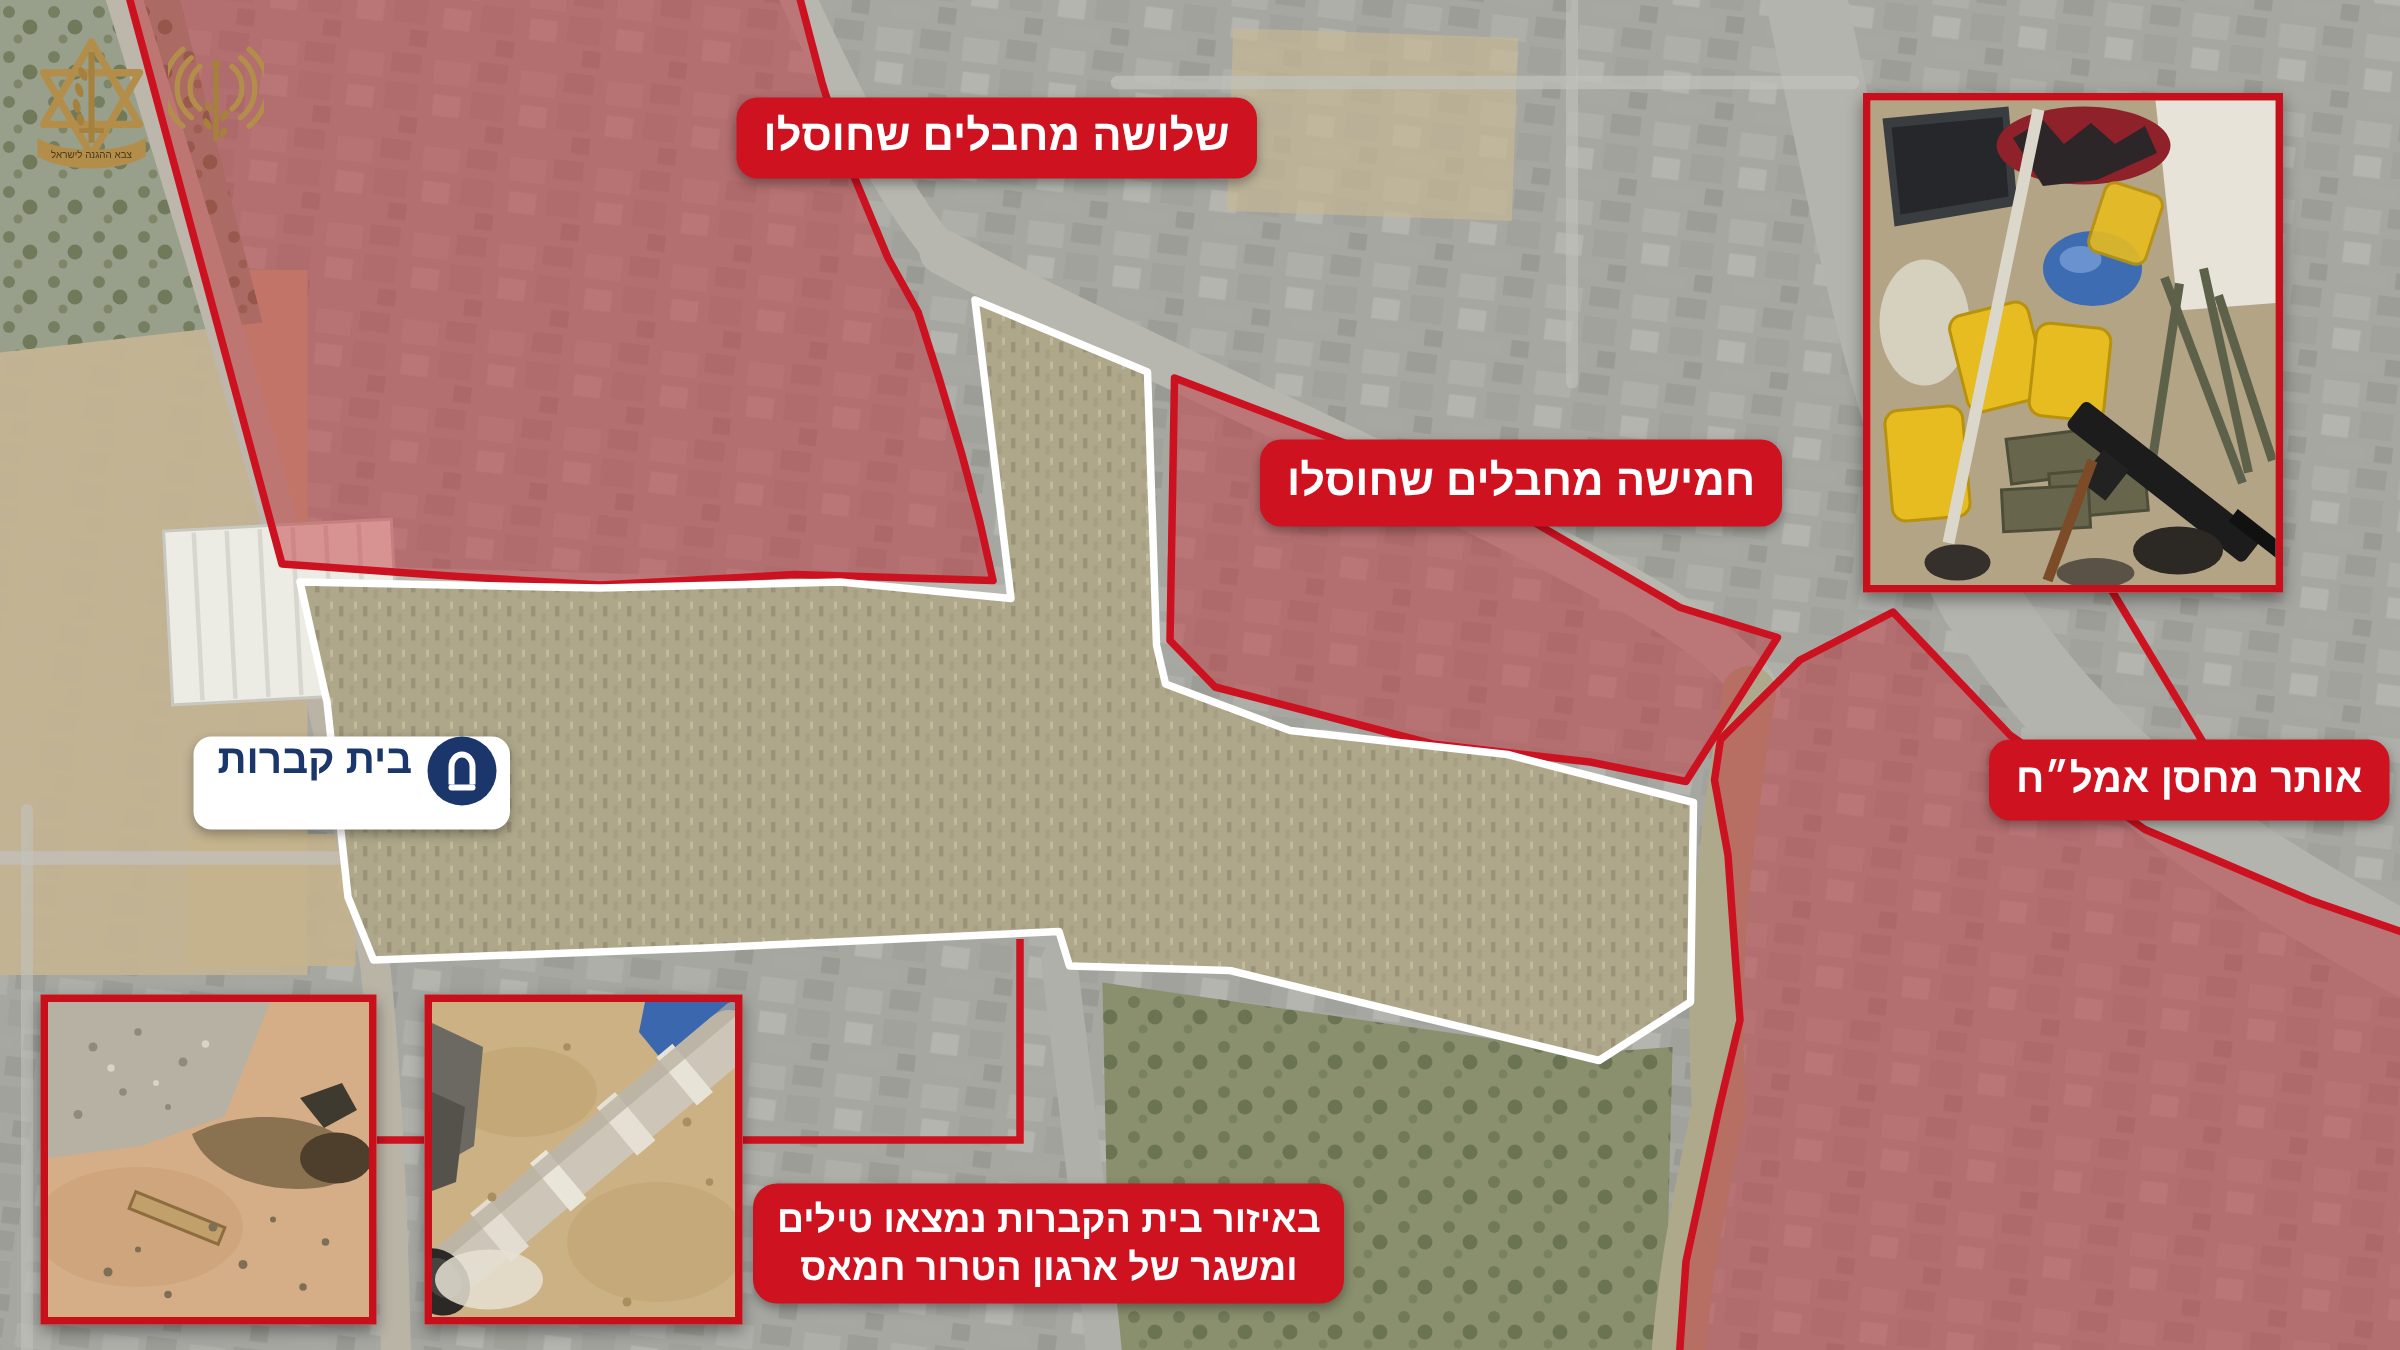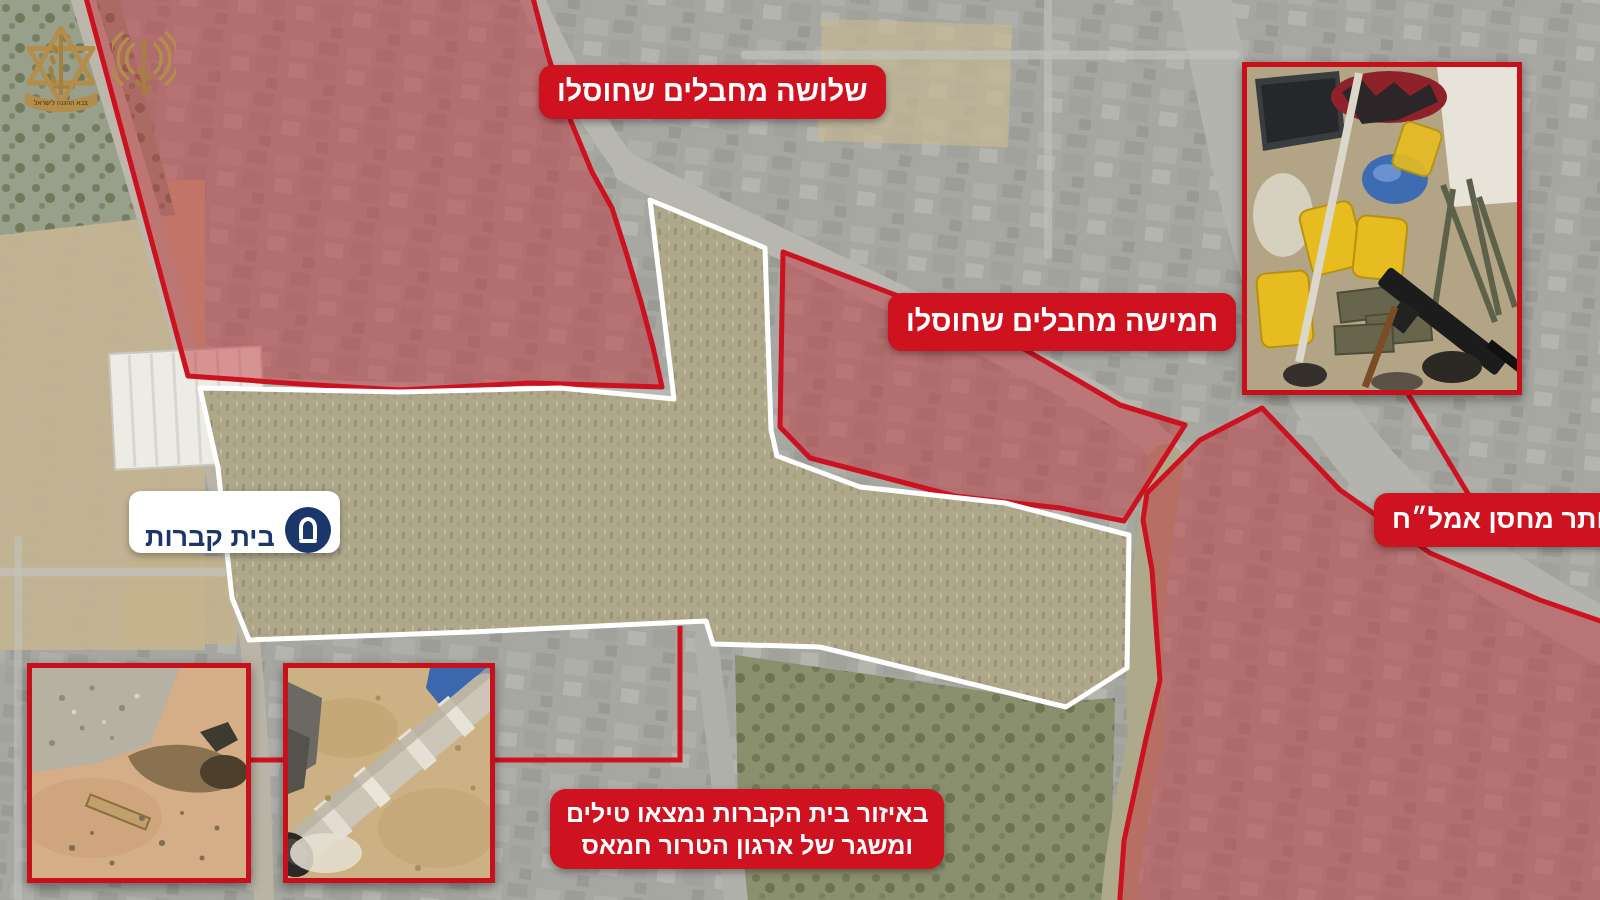--- a/index.html
+++ b/index.html
@@ -8,31 +8,31 @@
     background:#a7a7a2;font-family:"Liberation Sans",sans-serif;
   }
   .stage svg{display:block}
   .map-svg{position:absolute;left:0;top:0;}
   
   .lbl{
     position:absolute;display:flex;align-items:center;justify-content:center;
     background:#cf1220;color:#fff;font-weight:bold;text-align:center;
     border-radius:14px;padding:0 18px;white-space:nowrap;
     box-shadow:0 3px 7px rgba(0,0,0,.35);
-    direction:rtl;line-height:1.1;margin-left:48px;
+    direction:rtl;line-height:1.1;
   }
   .lbl-top   {left:491px;top:65px;  height:54px;font-size:29px;}
   .lbl-mid   {left:840px;top:293px; height:58px;font-size:29px;}
   .lbl-right {left:1326px;top:493px;height:54px;font-size:27px;}
   .lbl-bottom{left:502px;top:789px; font-size:25px;line-height:32px;
               flex-direction:column;padding:8px 16px;border-radius:16px;}
   
   .cem{
     position:absolute;left:129px;top:491px;height:62px;
-    display:flex;align-items:flex-end;gap:10px;direction:rtl;
+    display:flex;align-items:flex-start;gap:10px;direction:rtl;
     background:#fff;border-radius:12px;padding:0 9px 0 16px;
     color:#1b366b;font-weight:bold;font-size:27px;white-space:nowrap;
     box-shadow:0 3px 7px rgba(0,0,0,.3);
   }
   .cem .ic{width:46px;height:46px;border-radius:50%;background:#1b366b;
     display:flex;align-items:center;justify-content:center;flex:0 0 auto;}
   
   .photo{
     position:absolute;box-sizing:border-box;border:5px solid #c8101d;
     background:#c9b289;box-shadow:0 4px 10px rgba(0,0,0,.4);

